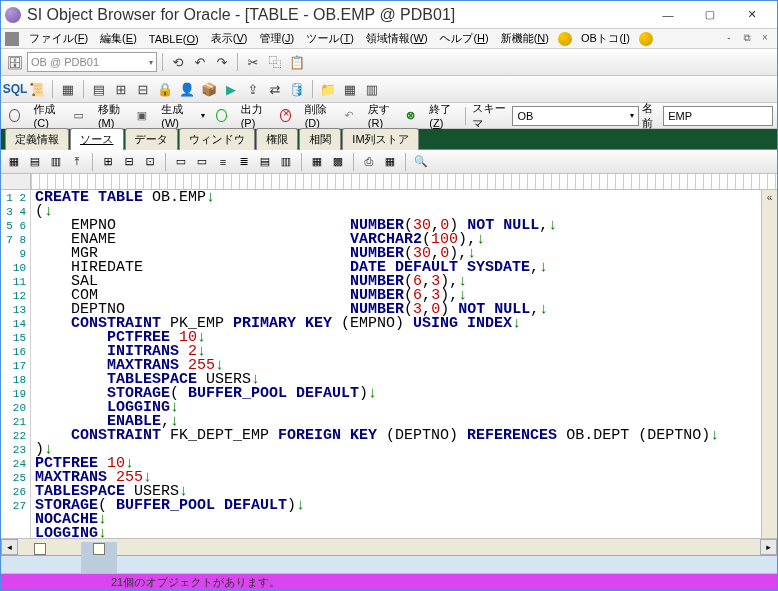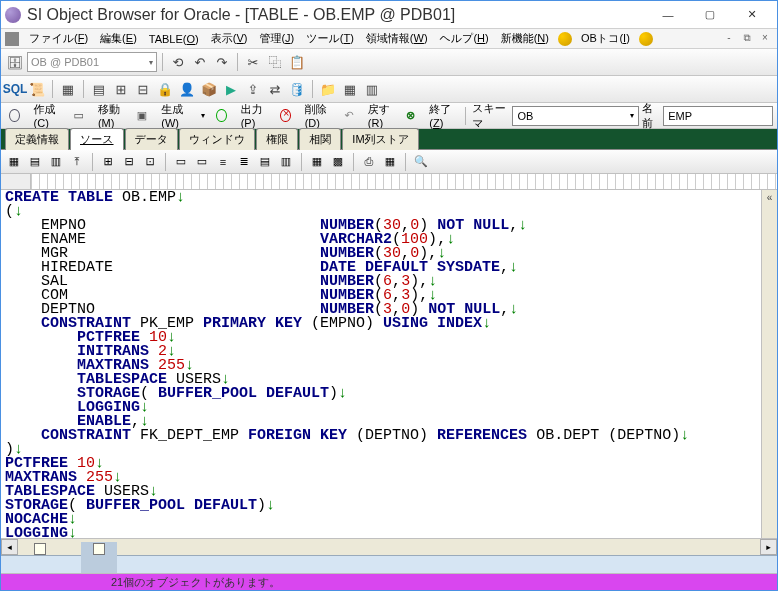--- a/index.html
+++ b/index.html
@@ -324,20 +324,48 @@
   <span class="tb-sep"></span>
   <span class="et-btn">🔍</span>
 </div>
 
 <div class="ruler-area">
   <div class="ruler-corner"></div>
   <div class="ruler-h"></div>
 </div>
 
 <div class="editor-body">
+  <div class="gutter" id="gutter">1
+2
+3
+4
+5
+6
+7
+8
+9
+10
+11
+12
+13
+14
+15
+16
+17
+18
+19
+20
+21
+22
+23
+24
+25
+26
+27
+</div>
   <div class="code" id="code"><span class="kw">CREATE TABLE</span><span class="id"> OB.EMP</span><span class="nl">↓</span>
 <span class="id">(</span><span class="nl">↓</span>
 <span class="id">    EMPNO                          </span><span class="kw">NUMBER</span><span class="id">(</span><span class="num">30</span><span class="id">,</span><span class="num">0</span><span class="id">) </span><span class="kw">NOT NULL</span><span class="id">,</span><span class="nl">↓</span>
 <span class="id">    ENAME                          </span><span class="kw">VARCHAR2</span><span class="id">(</span><span class="num">100</span><span class="id">)</span><span class="id">,</span><span class="nl">↓</span>
 <span class="id">    MGR                            </span><span class="kw">NUMBER</span><span class="id">(</span><span class="num">30</span><span class="id">,</span><span class="num">0</span><span class="id">)</span><span class="id">,</span><span class="nl">↓</span>
 <span class="id">    HIREDATE                       </span><span class="kw">DATE DEFAULT SYSDATE</span><span class="id">,</span><span class="nl">↓</span>
 <span class="id">    SAL                            </span><span class="kw">NUMBER</span><span class="id">(</span><span class="num">6</span><span class="id">,</span><span class="num">3</span><span class="id">)</span><span class="id">,</span><span class="nl">↓</span>
 <span class="id">    COM                            </span><span class="kw">NUMBER</span><span class="id">(</span><span class="num">6</span><span class="id">,</span><span class="num">3</span><span class="id">)</span><span class="id">,</span><span class="nl">↓</span>
 <span class="id">    DEPTNO                         </span><span class="kw">NUMBER</span><span class="id">(</span><span class="num">3</span><span class="id">,</span><span class="num">0</span><span class="id">) </span><span class="kw">NOT NULL</span><span class="id">,</span><span class="nl">↓</span>
 <span class="id">    </span><span class="kw">CONSTRAINT</span><span class="id"> PK_EMP </span><span class="kw">PRIMARY KEY</span><span class="id"> (EMPNO) </span><span class="kw">USING INDEX</span><span class="nl">↓</span>

